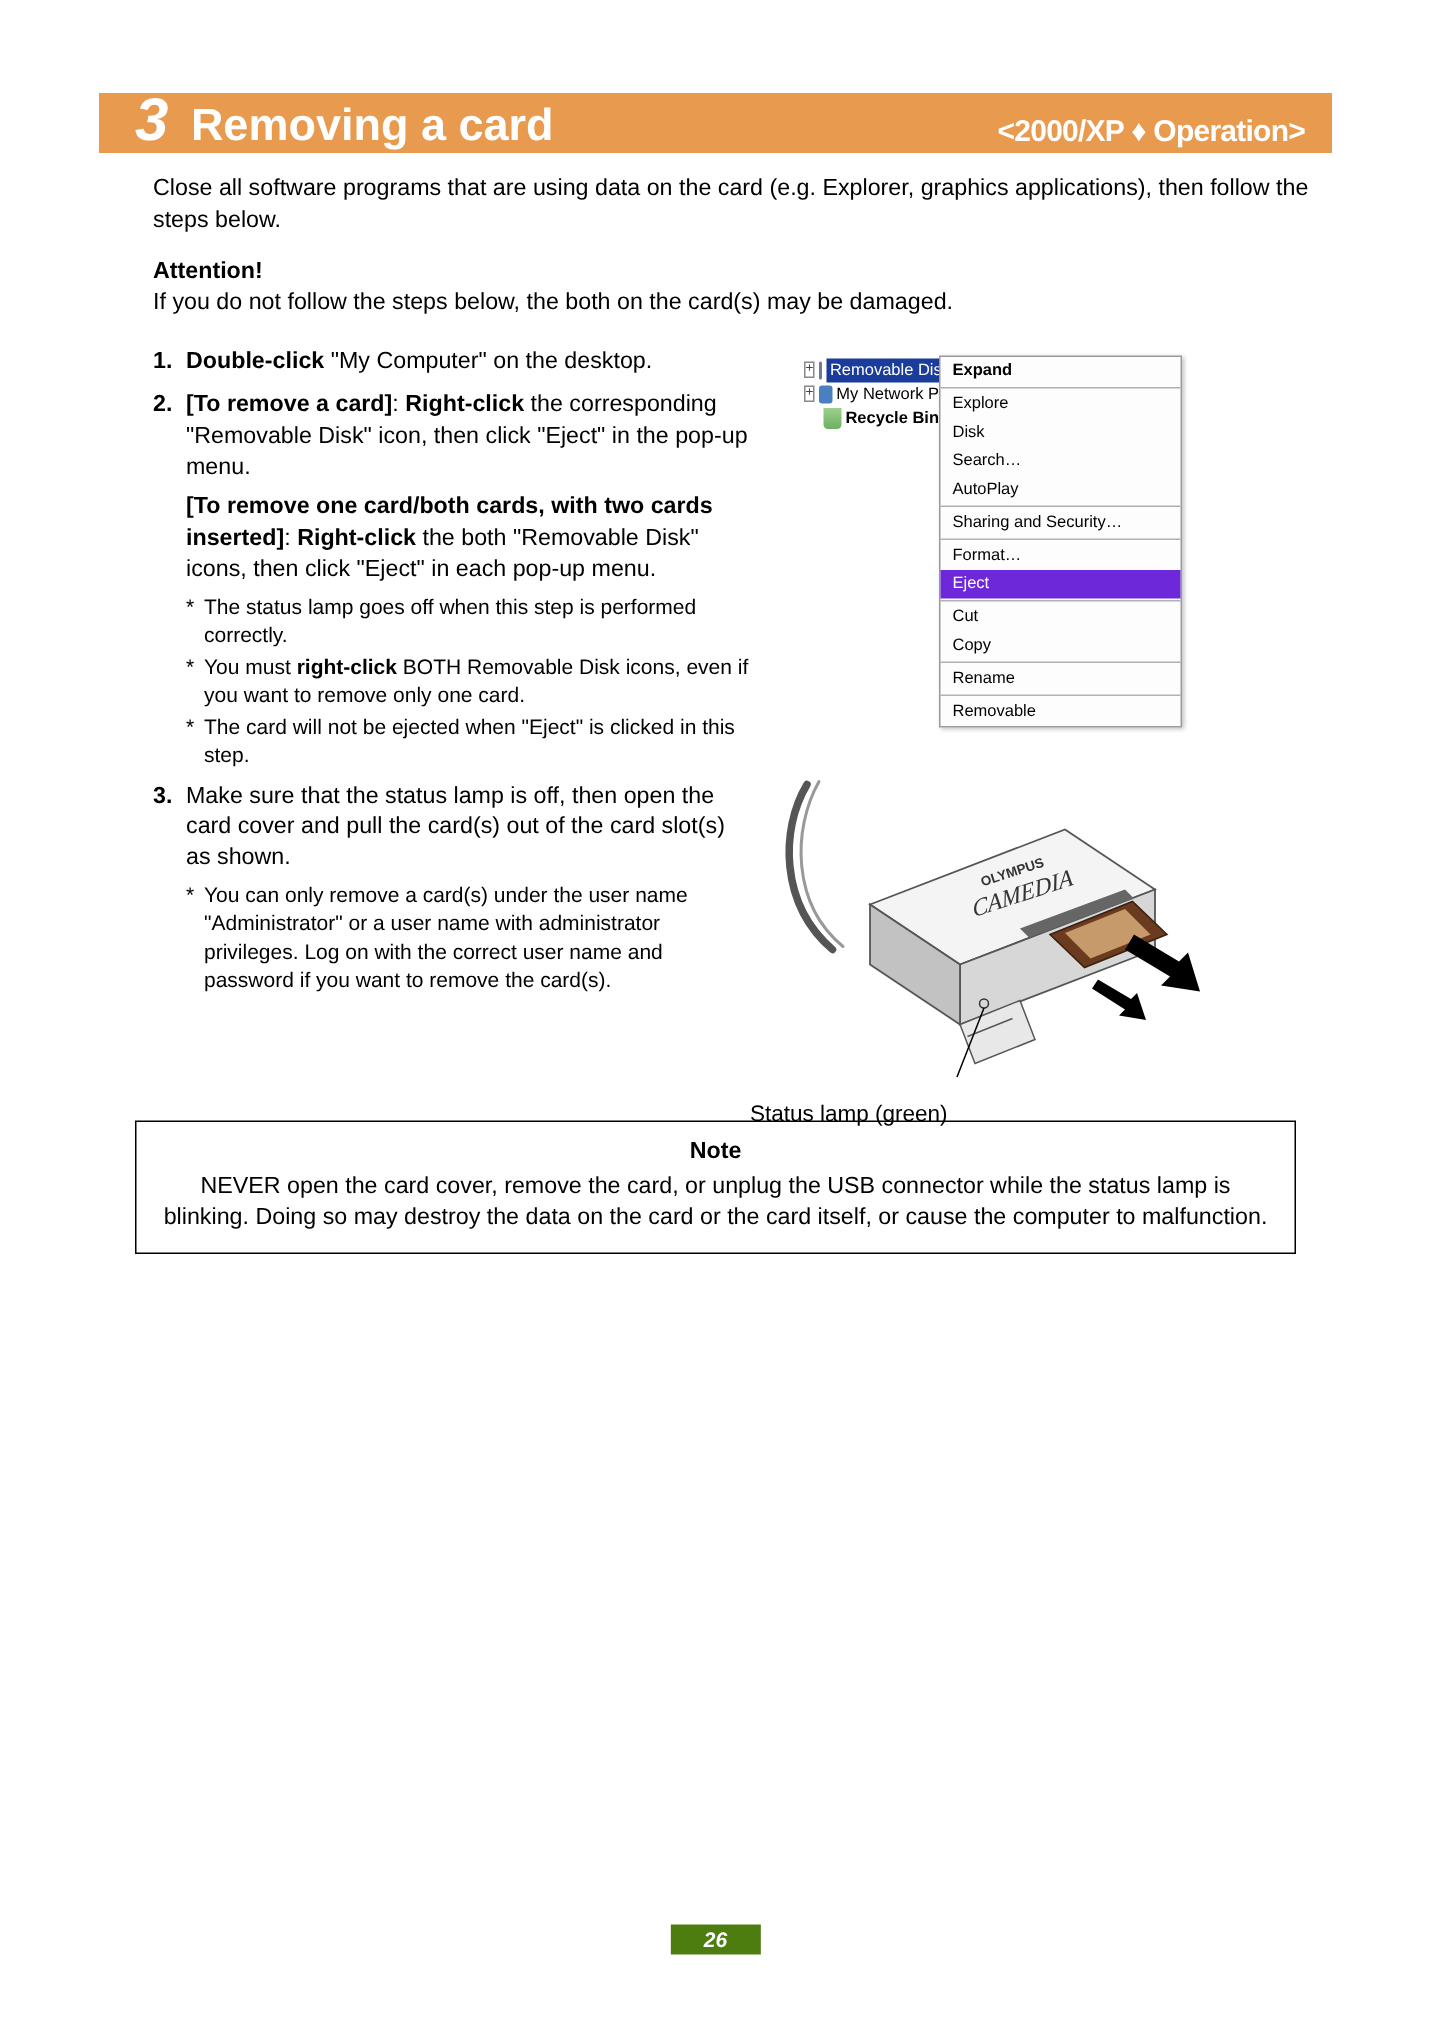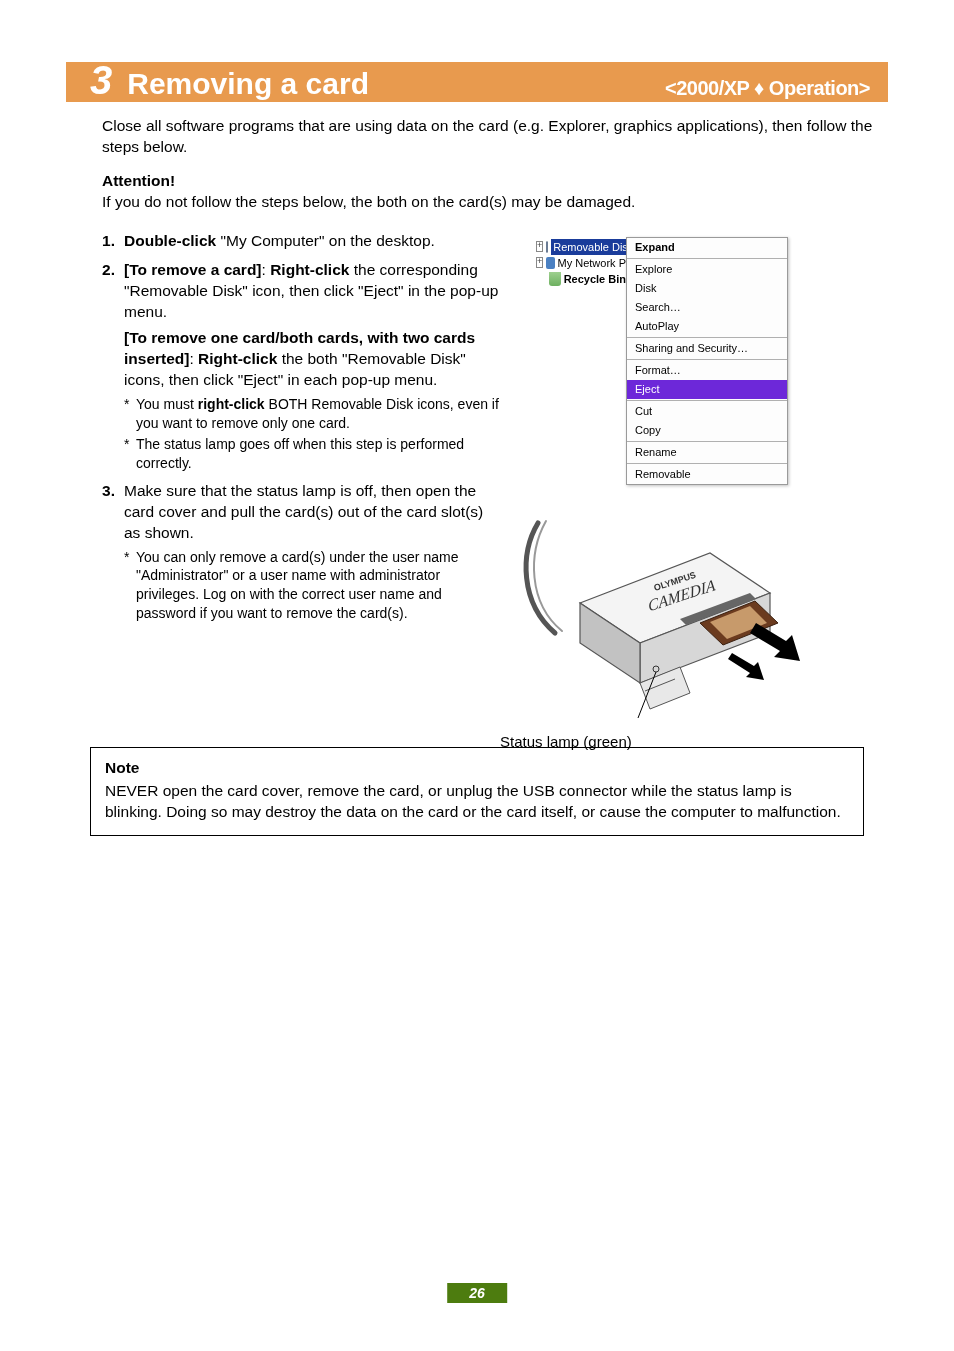--- a/index.html
+++ b/index.html
@@ -194,20 +194,21 @@
     font-size: 15px;
     margin-top: 6px;
   }
   
   .note-box {
     border: 1px solid #000;
     padding: 10px 14px 12px 14px;
     margin: 24px 24px 0 24px;
     font-size: 15.5px;
     line-height: 1.35;
+    text-align: center;
   }
   .note-box b { display:block; margin-bottom: 2px; }
   
   .page-num {
     position: absolute;
     bottom: 48px;
     left: 50%;
     transform: translateX(-50%);
     background: #4d7c0f;
     color: #fff;
@@ -242,22 +243,23 @@
       <ol class="steps">
         <li>
           <b>Double-click</b><span> "My Computer" on the desktop.</span>
         </li>
         <li>
           <b>[To remove a card]</b><span>: </span><b>Right-click</b><span> the corresponding "Removable Disk" icon, then click "Eject" in the pop-up menu.</span>
           <div class="sub">
             <b>[To remove one card/both cards, with two cards inserted]</b><span>: </span><b>Right-click</b><span> the both "Removable Disk" icons, then click "Eject" in each pop-up menu.</span>
           </div>
           <ul class="star-list">
+            <li><span>The status lamp goes off when this step is performed correctly.</span></li>
             <li><span>You must </span><b>right-click</b><span> BOTH Removable Disk icons, even if you want to remove only one card.</span></li>
-            <li><span>The status lamp goes off when this step is performed correctly.</span></li>
+            <li><span>The card will not be ejected when "Eject" is clicked in this step.</span></li>
           </ul>
         </li>
         <li>
           <span>Make sure that the status lamp is off, then open the card cover and pull the card(s) out of the card slot(s) as shown.</span>
           <ul class="star-list">
             <li><span>You can only remove a card(s) under the user name "Administrator" or a user name with administrator privileges. Log on with the correct user name and password if you want to remove the card(s).</span></li>
           </ul>
         </li>
       </ol>
     </div>

